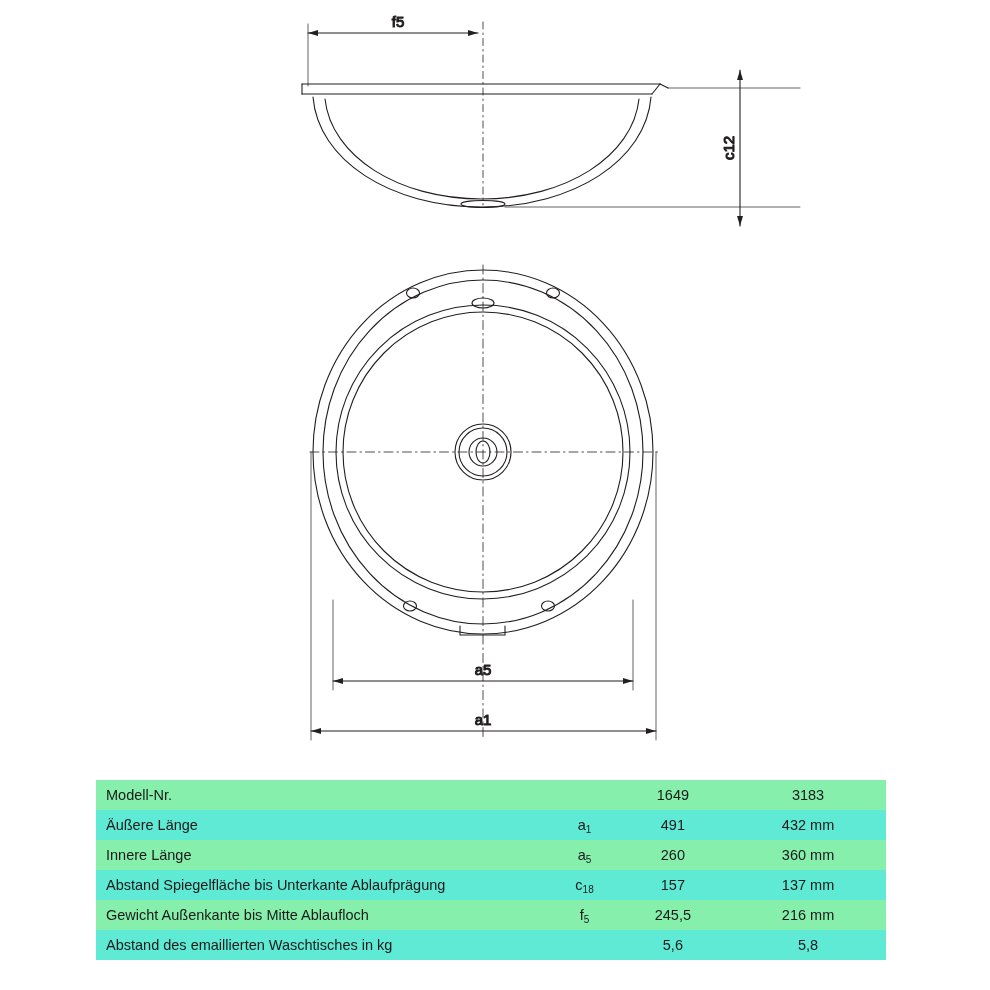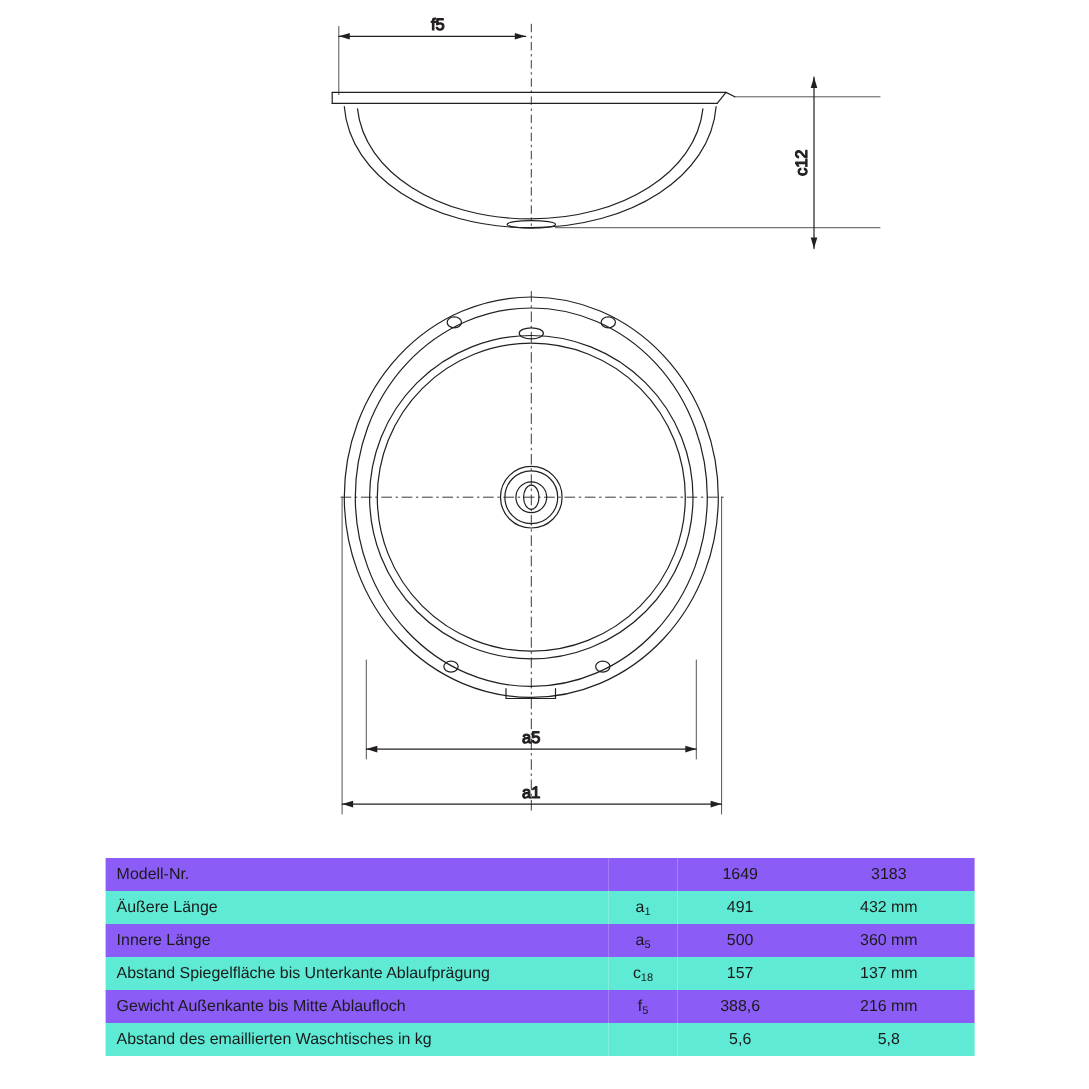--- a/index.html
+++ b/index.html
@@ -42,21 +42,21 @@
     font-size: 14.5px;
   }
   #spec-table td, #spec-table th {
     padding: 0;
     height: 30px;
     vertical-align: middle;
     font-weight: normal;
     text-align: left;
   }
   #spec-table tr.shade {
-    background: #8b5cf6;
+    background: #86efac;
   }
   #spec-table tr.plain {
     background: #5eead4;
   }
   .c-name {
     width: 430px;
     padding-left: 10px !important;
     white-space: nowrap;
   }
   .c-sym {
@@ -188,35 +188,35 @@
       <tr class="plain">
         <td class="c-name">Äußere Länge</td>
         <td class="c-sym"><span>a</span><sub>1</sub></td>
         <td class="c-v1">491</td>
         <td class="c-v2">432 mm</td>
       </tr>
 
       <tr class="shade">
         <td class="c-name">Innere Länge</td>
         <td class="c-sym"><span>a</span><sub>5</sub></td>
-        <td class="c-v1">500</td>
+        <td class="c-v1">260</td>
         <td class="c-v2">360 mm</td>
       </tr>
 
       <tr class="plain">
         <td class="c-name">Abstand Spiegelfläche bis Unterkante Ablaufprägung</td>
         <td class="c-sym"><span>c</span><sub>18</sub></td>
         <td class="c-v1">157</td>
         <td class="c-v2">137 mm</td>
       </tr>
 
       <tr class="shade">
         <td class="c-name">Gewicht Außenkante bis Mitte Ablaufloch</td>
         <td class="c-sym"><span>f</span><sub>5</sub></td>
-        <td class="c-v1">388,6</td>
+        <td class="c-v1">245,5</td>
         <td class="c-v2">216 mm</td>
       </tr>
 
       <tr class="plain">
         <td class="c-name">Abstand des emaillierten Waschtisches in kg</td>
         <td class="c-sym"><span></span><sub></sub></td>
         <td class="c-v1">5,6</td>
         <td class="c-v2">5,8</td>
       </tr>
     </tbody>

